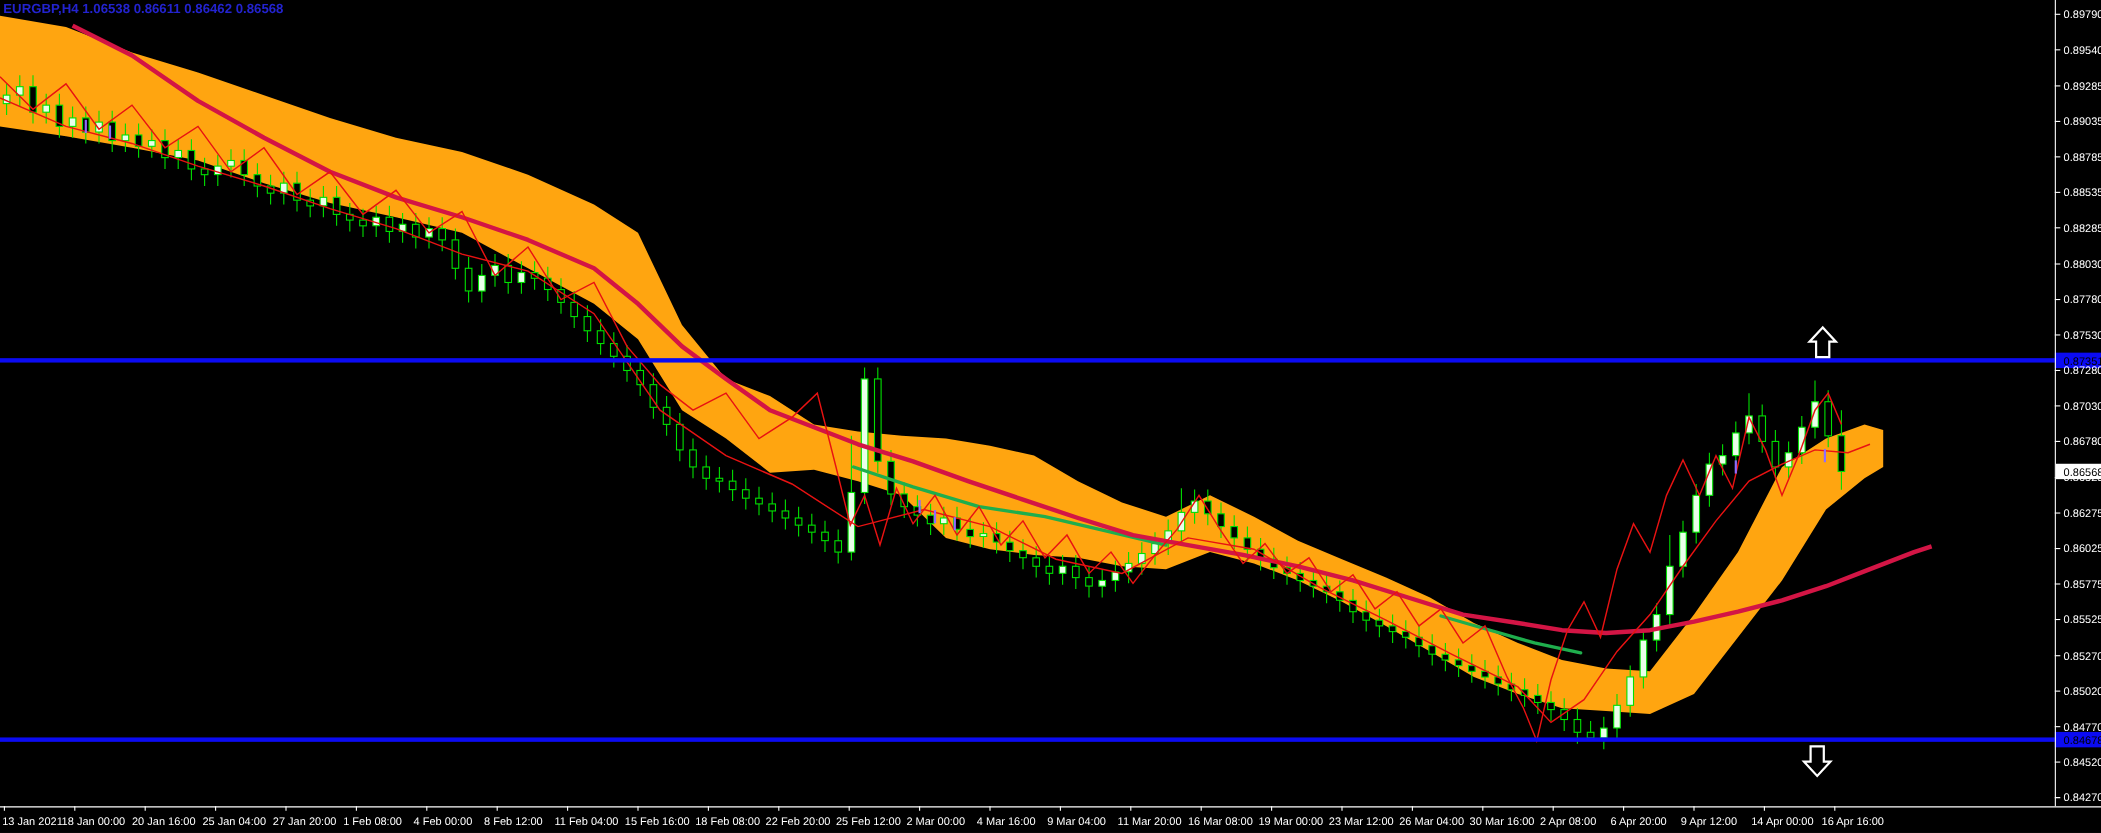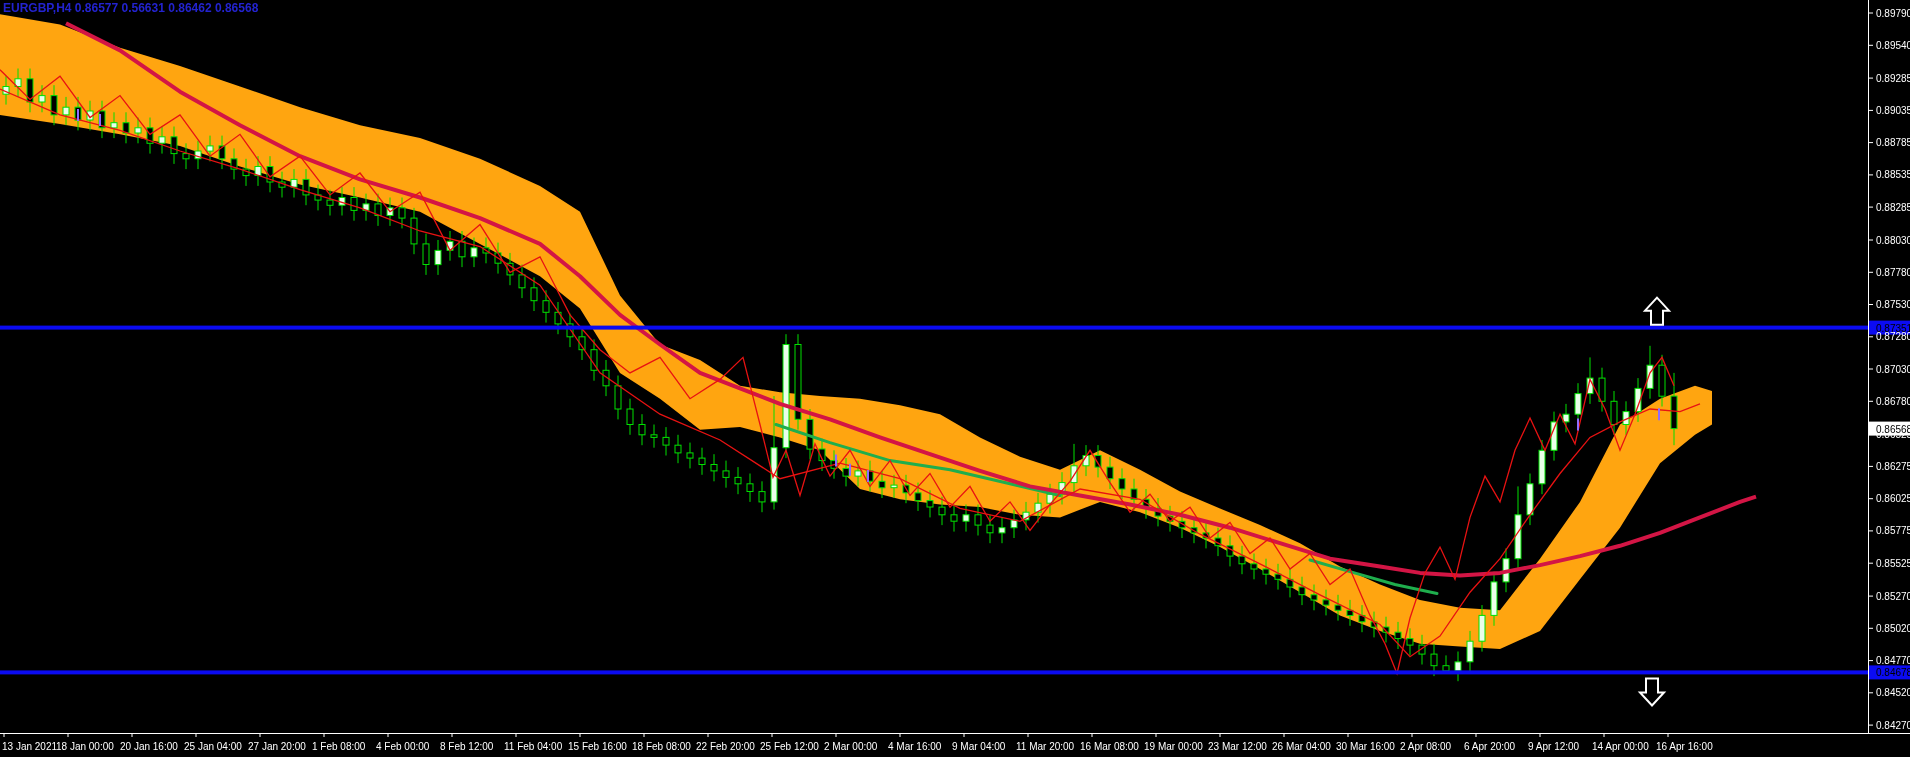--- a/index.html
+++ b/index.html
@@ -425,14 +425,14 @@
       <text x="1400" y="750" fill="#ffffff" font-size="10px">2 Apr 08:00</text>
       <line x1="1476" y1="733" x2="1476" y2="737" stroke="#ffffff" stroke-width="1"></line>
       <text x="1464" y="750" fill="#ffffff" font-size="10px">6 Apr 20:00</text>
       <line x1="1540" y1="733" x2="1540" y2="737" stroke="#ffffff" stroke-width="1"></line>
       <text x="1528" y="750" fill="#ffffff" font-size="10px">9 Apr 12:00</text>
       <line x1="1604" y1="733" x2="1604" y2="737" stroke="#ffffff" stroke-width="1"></line>
       <text x="1592" y="750" fill="#ffffff" font-size="10px">14 Apr 00:00</text>
       <line x1="1668" y1="733" x2="1668" y2="737" stroke="#ffffff" stroke-width="1"></line>
       <text x="1656" y="750" fill="#ffffff" font-size="10px">16 Apr 16:00</text>
     </svg>
-  <div class="chart-title">EURGBP,H4 0.86577 0.56631 0.86462 0.86568</div>
+  <div class="chart-title">EURGBP,H4 1.06538 0.86611 0.86462 0.86568</div>
 </div>
 
 </body></html>

